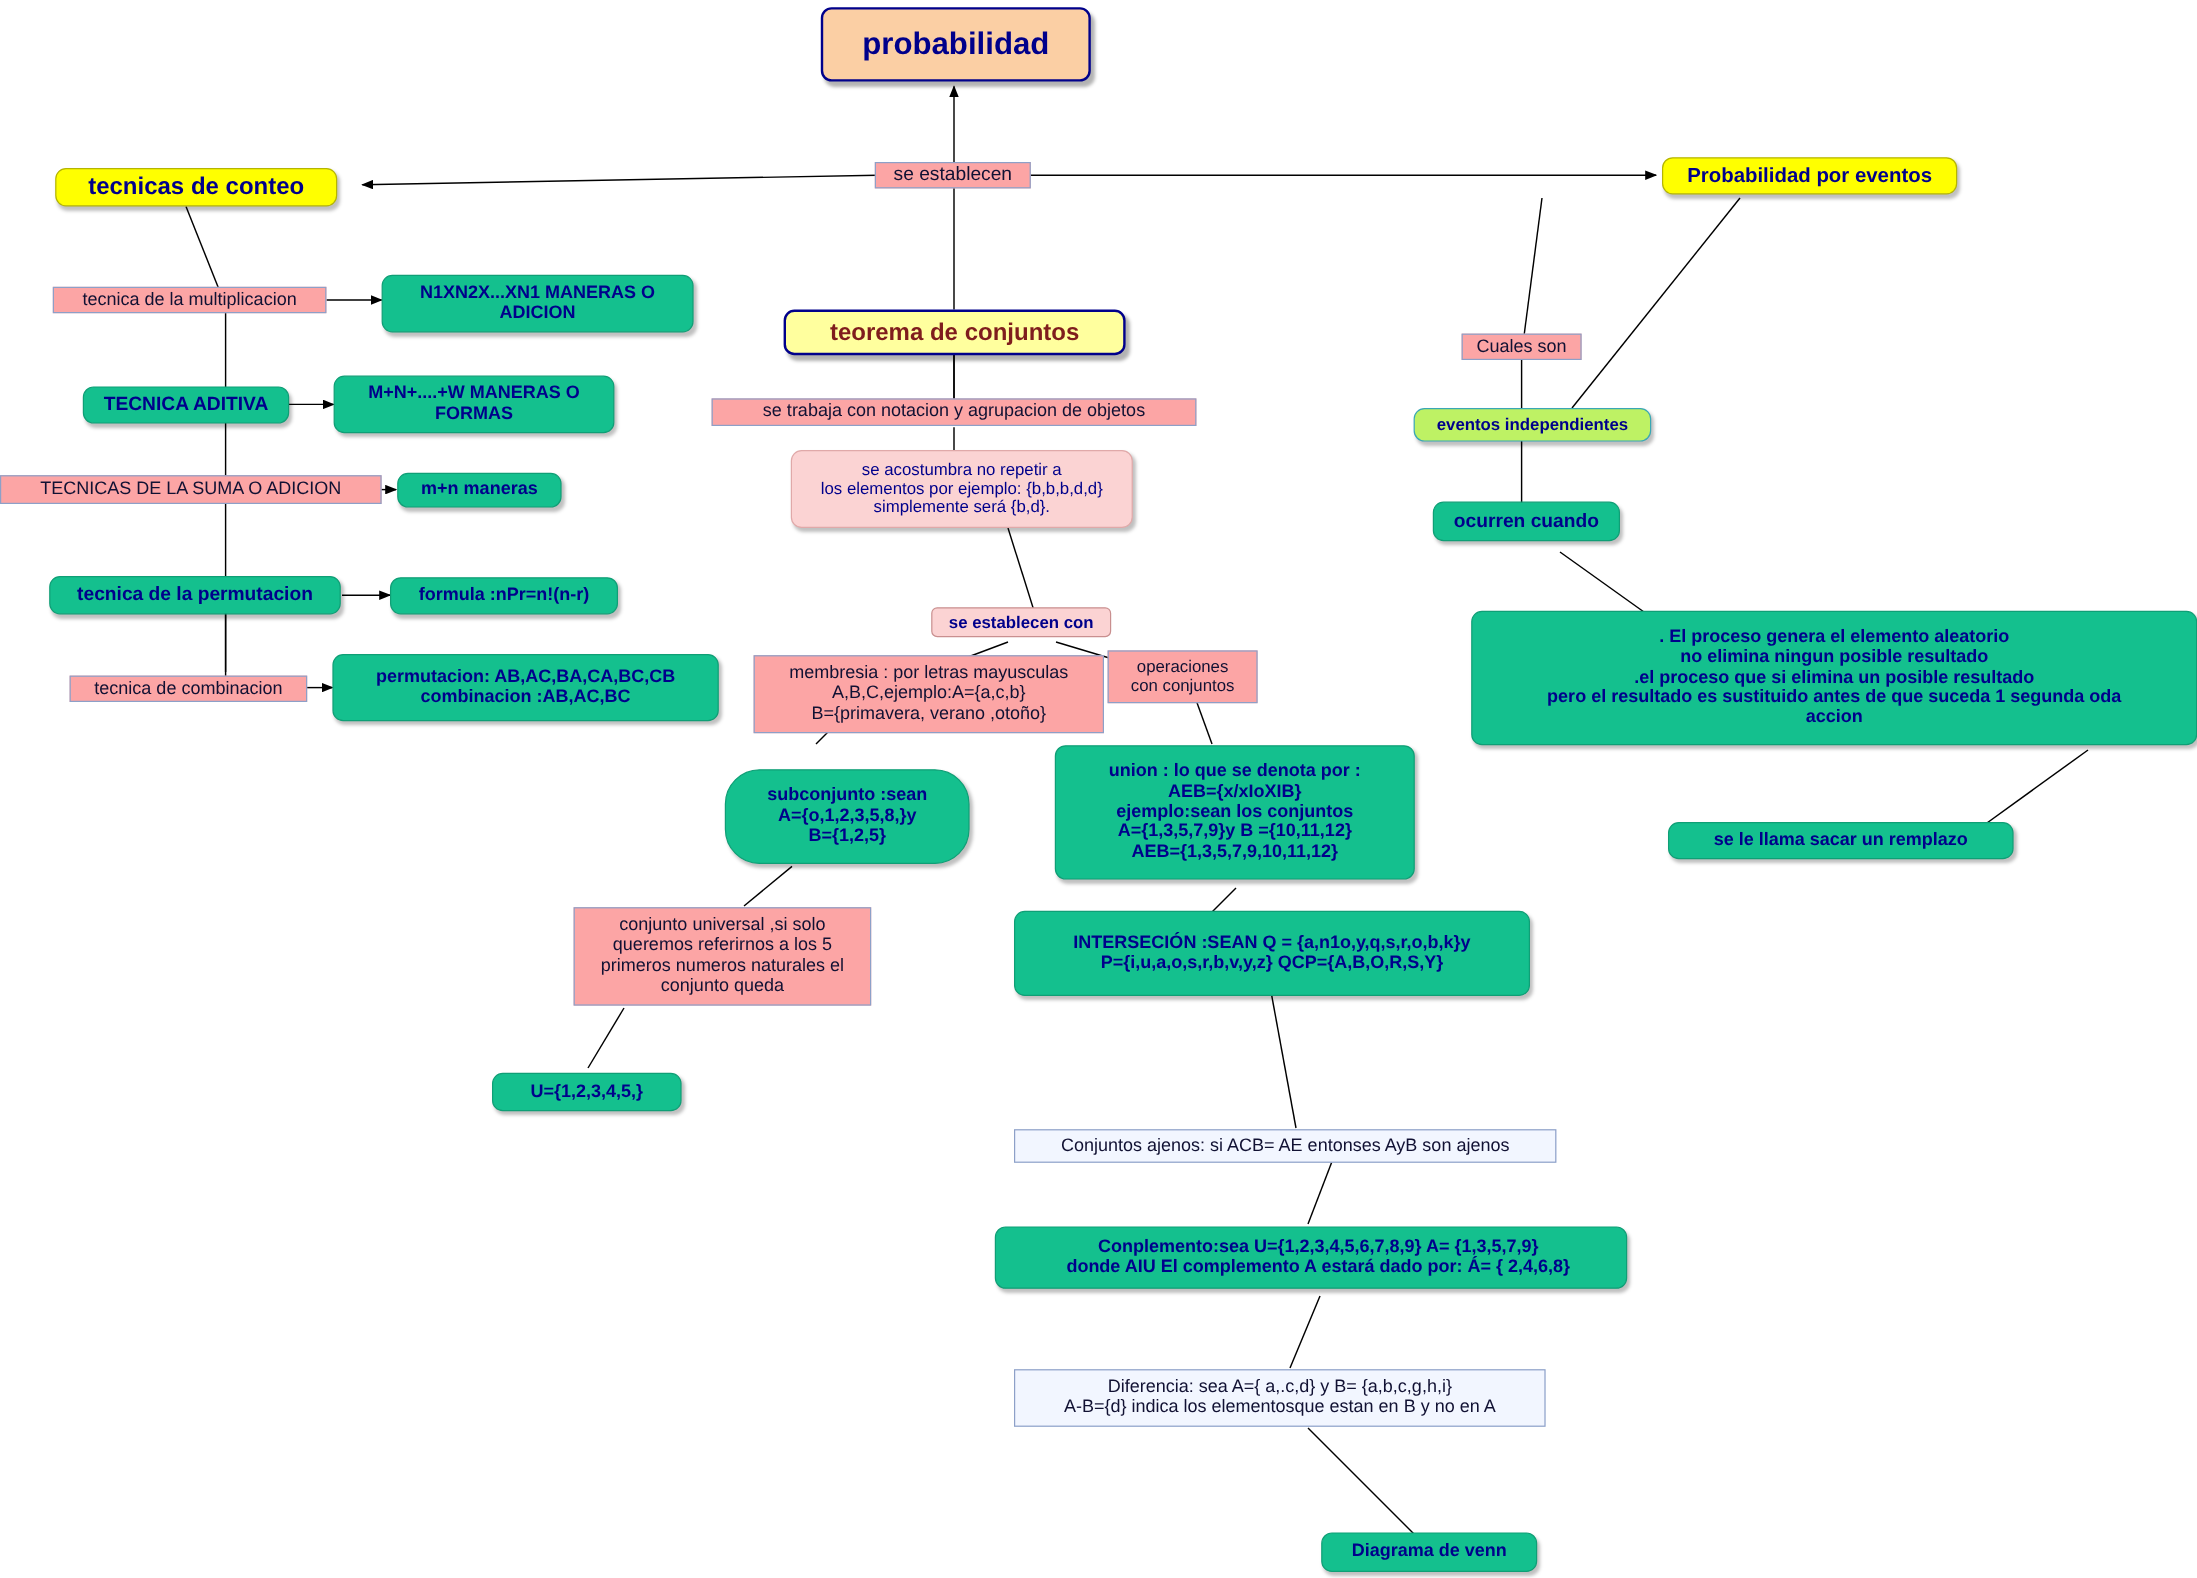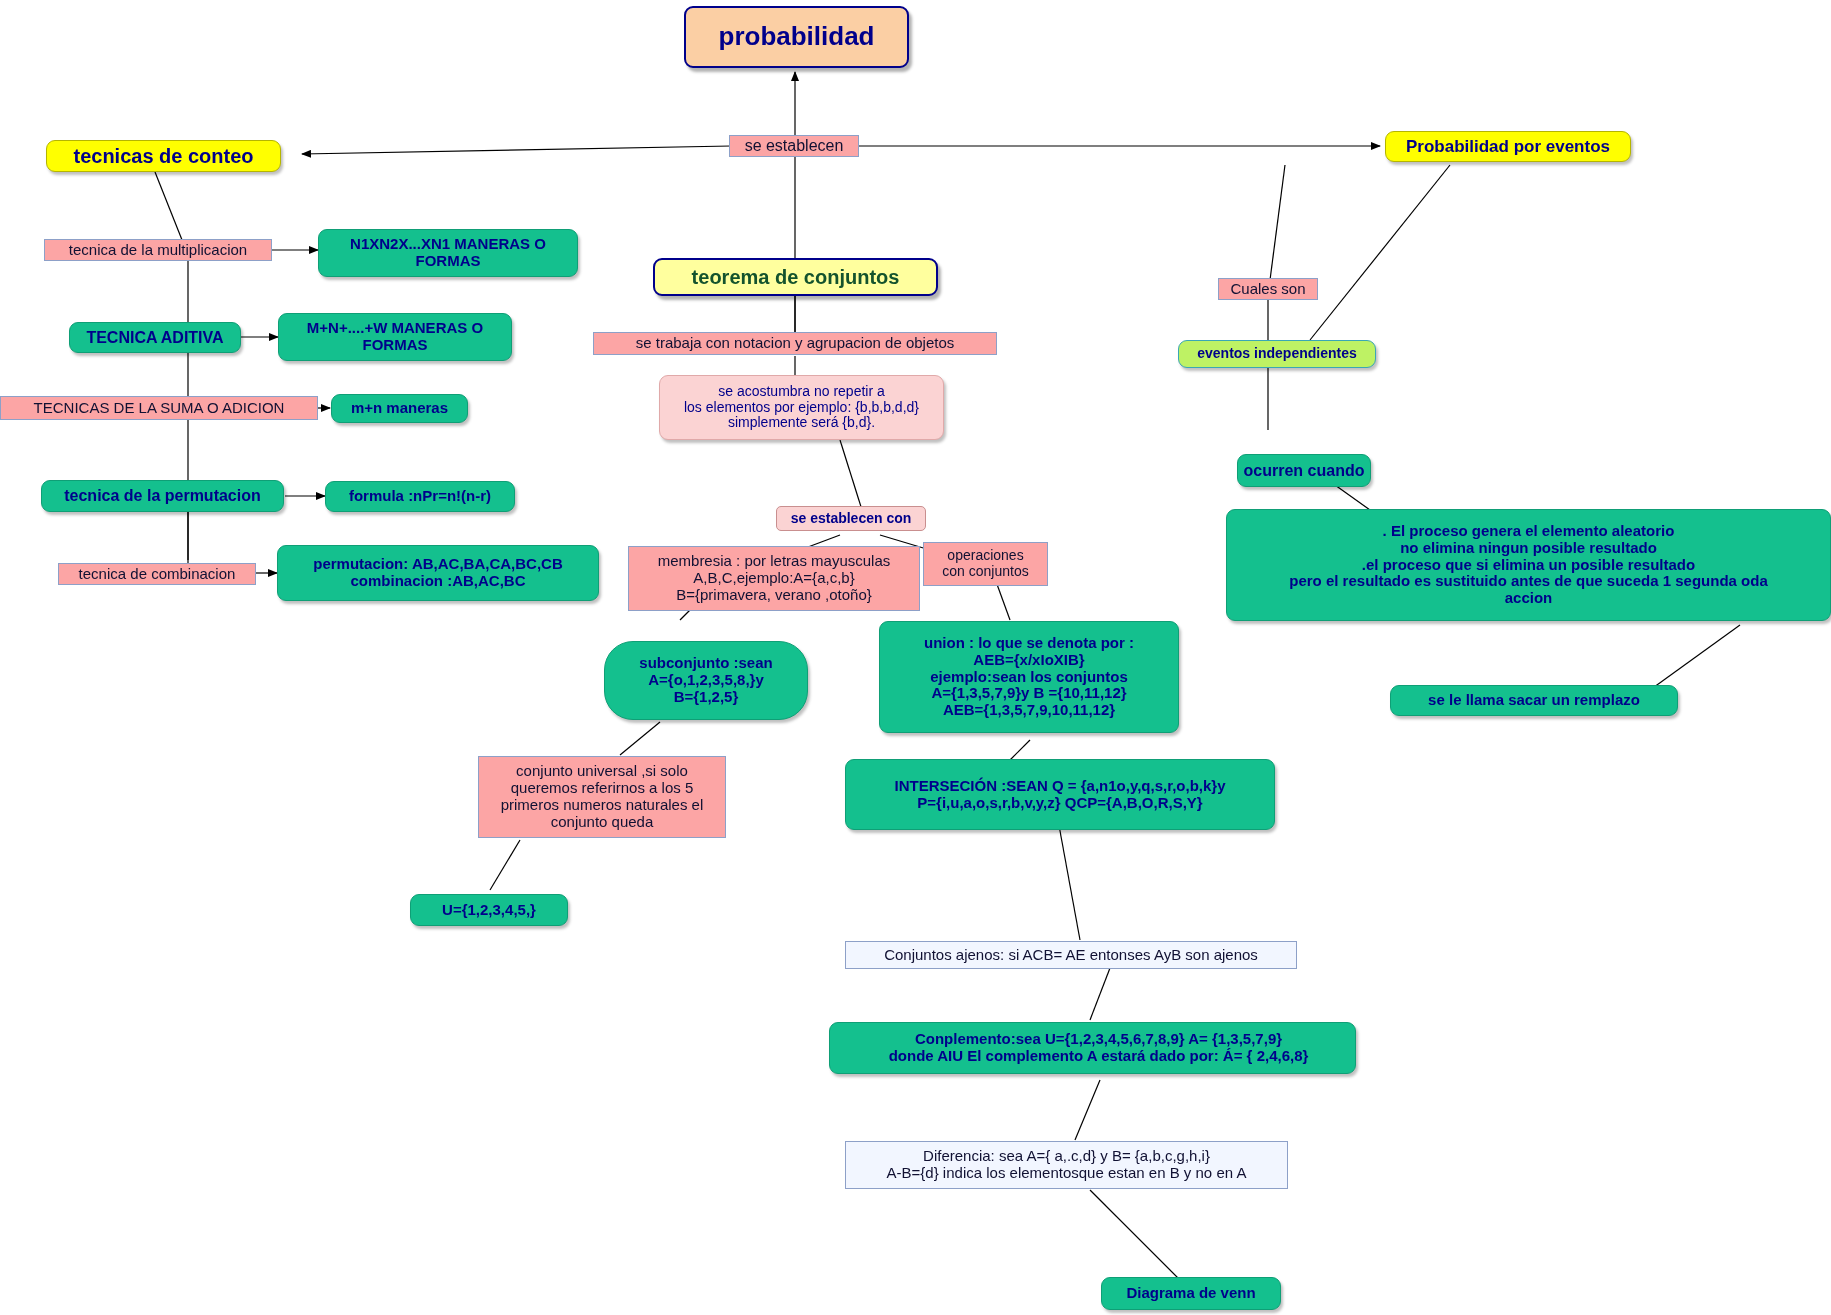--- a/index.html
+++ b/index.html
@@ -56,21 +56,21 @@
     border: 2px solid #00008b;
     border-radius: 9px;
     color: #00008b;
     font-weight: bold;
     box-shadow: 3px 4px 3px rgba(0,0,0,0.3);
   }
   .pale-yellow {
     background: #ffff9e;
     border: 2px solid #00008b;
     border-radius: 9px;
-    color: #14532d;
+    color: #7f1d1d;
     font-weight: bold;
     box-shadow: 3px 4px 3px rgba(0,0,0,0.3);
   }
   .cyan {
     background: #bef264;
     border: 1px solid #3aa7b5;
     border-radius: 9px;
     color: #00008b;
     font-weight: bold;
     box-shadow: 2px 3px 3px rgba(0,0,0,0.25);
@@ -207,21 +207,21 @@
 
   <div class="node pale-yellow t20" style="left:653px; top:258px; width:285px; height:38px;">
     <span>teorema de conjuntos</span>
   </div>
 
   <div class="node plain t15" style="left:44px; top:239px; width:228px; height:22px;">
     <span>tecnica de la multiplicacion</span>
   </div>
 
   <div class="node green t15" style="left:318px; top:229px; width:260px; height:48px; white-space:pre-line;">
-    <span>N1XN2X...XN1 MANERAS O FORMAS</span>
+    <span>N1XN2X...XN1 MANERAS O ADICION</span>
   </div>
 
   <div class="node green t16" style="left:69px; top:322px; width:172px; height:31px;">
     <span>TECNICA ADITIVA</span>
   </div>
 
   <div class="node green t15" style="left:278px; top:313px; width:234px; height:48px; white-space:pre-line;">
     <span>M+N+....+W MANERAS O FORMAS</span>
   </div>
 
@@ -324,21 +324,21 @@
   </div>
 
   <div class="node plain t15" style="left:1218px; top:278px; width:100px; height:22px;">
     <span>Cuales son</span>
   </div>
 
   <div class="node cyan t14" style="left:1178px; top:340px; width:198px; height:28px;">
     <span>eventos independientes</span>
   </div>
 
-  <div class="node green t16" style="left:1194px; top:454px; width:134px; height:33px;margin-left:43px;">
+  <div class="node green t16" style="left:1194px; top:418px; width:156px; height:33px;">
     <span>ocurren cuando</span>
   </div>
 
   <div class="node green t15" style="left:1226px; top:509px; width:605px; height:112px; white-space:pre-line;">
     <span>. El proceso genera  el elemento aleatorio
 no elimina  ningun posible resultado
 .el proceso que si elimina  un posible resultado
 pero el resultado es sustituido antes de que suceda 1 segunda oda
 accion</span>
   </div>

